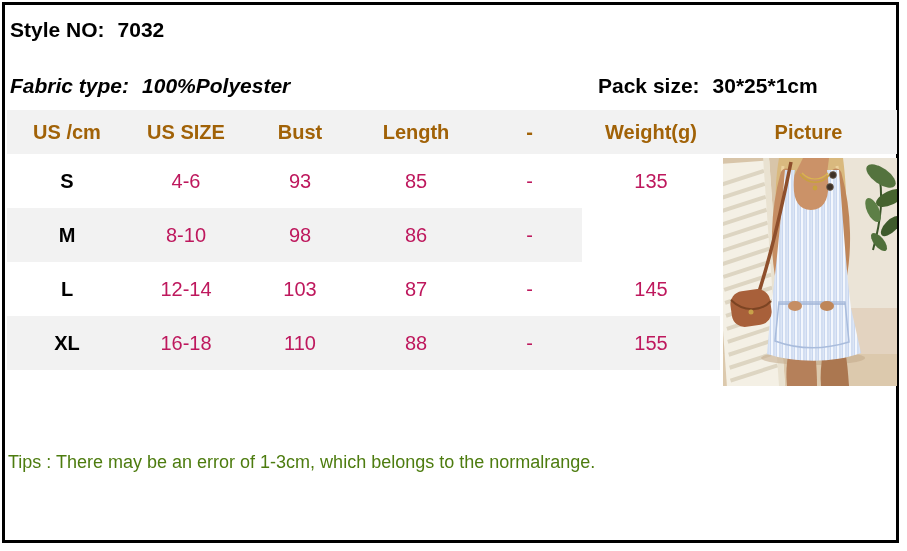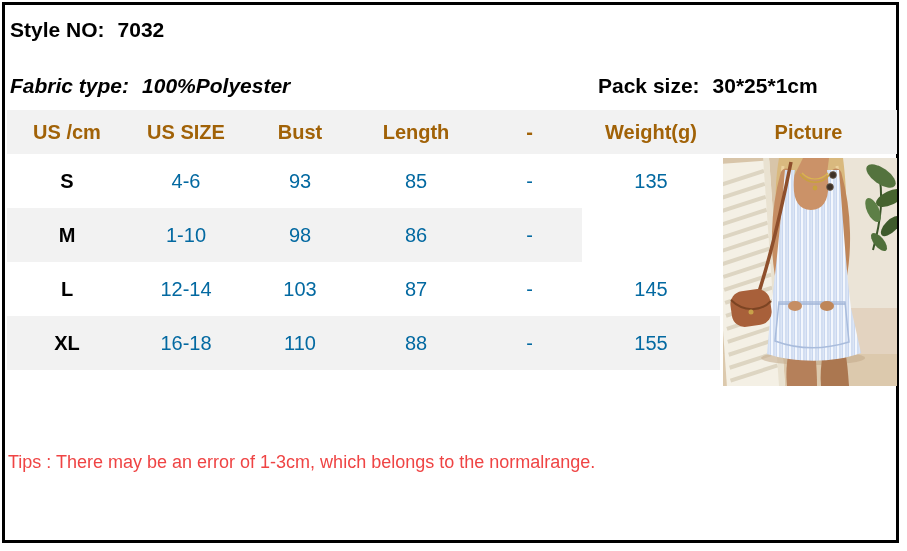--- a/index.html
+++ b/index.html
@@ -11,28 +11,28 @@
   .line { position:absolute; font-weight:700; font-size:21px; white-space:nowrap; }
   .line .lbl { margin-right:13px; }
   .style-line { left:10px; top:18px; }
   .fabric-line { left:10px; top:74px;font-style:italic; }
   .pack-line { left:598px; top:74px; }
   .table { position:absolute; left:7px; top:110px; width:890px; }
   .trow { display:grid; grid-template-columns:120px 118px 110px 122px 105px 138px 1fr; }
   .trow.head { height:44px; background:#f2f2f2; }
   .trow.data { height:54px; }
   .cell { display:flex; align-items:center; justify-content:center;
-    font-size:20px; color:#0369a1; }
+    font-size:20px; color:#be185d; }
   .trow.head .cell { font-weight:700; color:#a16207; }
   .trow.data .size-cell { font-weight:700; color:#000; }
   .trow.alt .cell.bandable { background:#f2f2f2; }
   .weight-head { color:#dc2638; }
   .photo { position:absolute; left:723px; top:158px; width:174px; height:228px; overflow:hidden; }
   .photo svg { display:block; width:174px; height:228px; }
-  .tips { position:absolute; left:8px; top:452px; font-size:18px; color:#ef4444; white-space:nowrap; }
+  .tips { position:absolute; left:8px; top:452px; font-size:18px; color:#4d7c0f; white-space:nowrap; }
 </style>
 </head>
 <body>
 
 <div class="sheet">
   <div class="frame"></div>
 
   <div class="line style-line">
     <span class="lbl">Style NO:</span><span>7032</span>
   </div>
@@ -61,21 +61,21 @@
       <div class="cell bandable">4-6</div>
       <div class="cell bandable">93</div>
       <div class="cell bandable">85</div>
       <div class="cell bandable">-</div>
       <div class="cell bandable">135</div>
       <div class="cell"></div>
     </div>
 
     <div class="trow data alt">
       <div class="cell bandable size-cell">M</div>
-      <div class="cell bandable">1-10</div>
+      <div class="cell bandable">8-10</div>
       <div class="cell bandable">98</div>
       <div class="cell bandable">86</div>
       <div class="cell bandable">-</div>
       <div class="cell"></div>
     </div>
 
     <div class="trow data">
       <div class="cell bandable size-cell">L</div>
       <div class="cell bandable">12-14</div>
       <div class="cell bandable">103</div>

